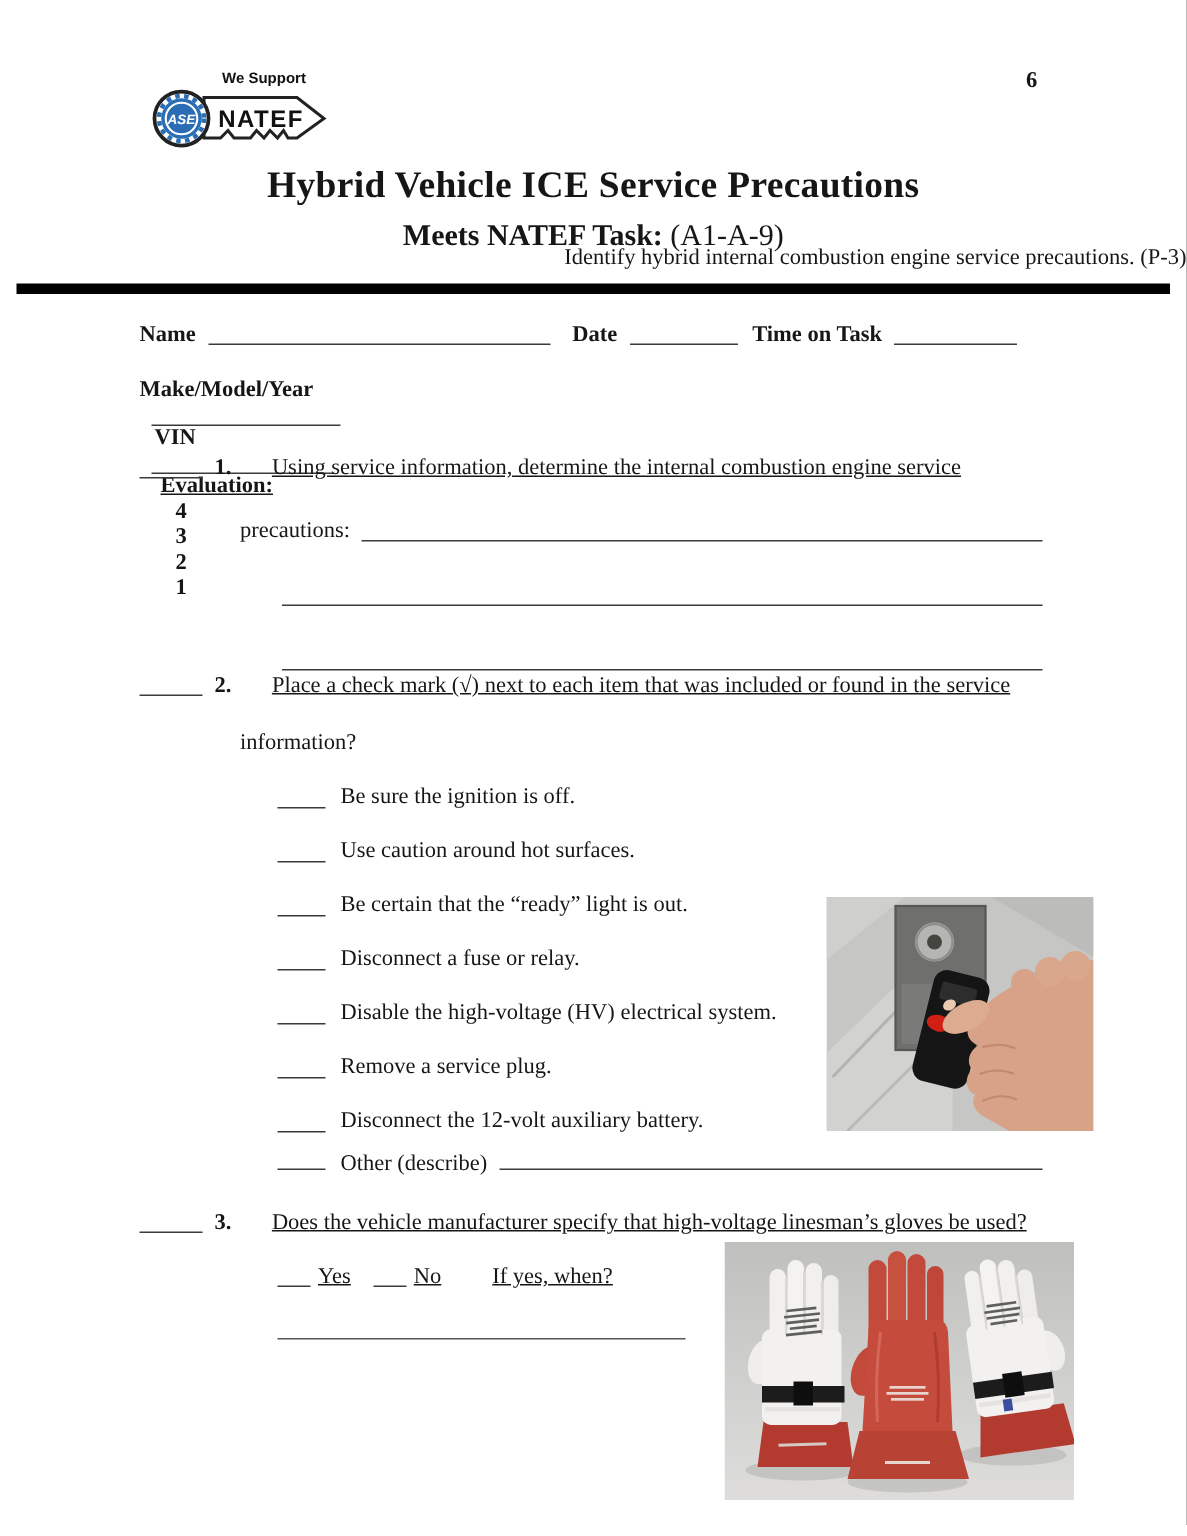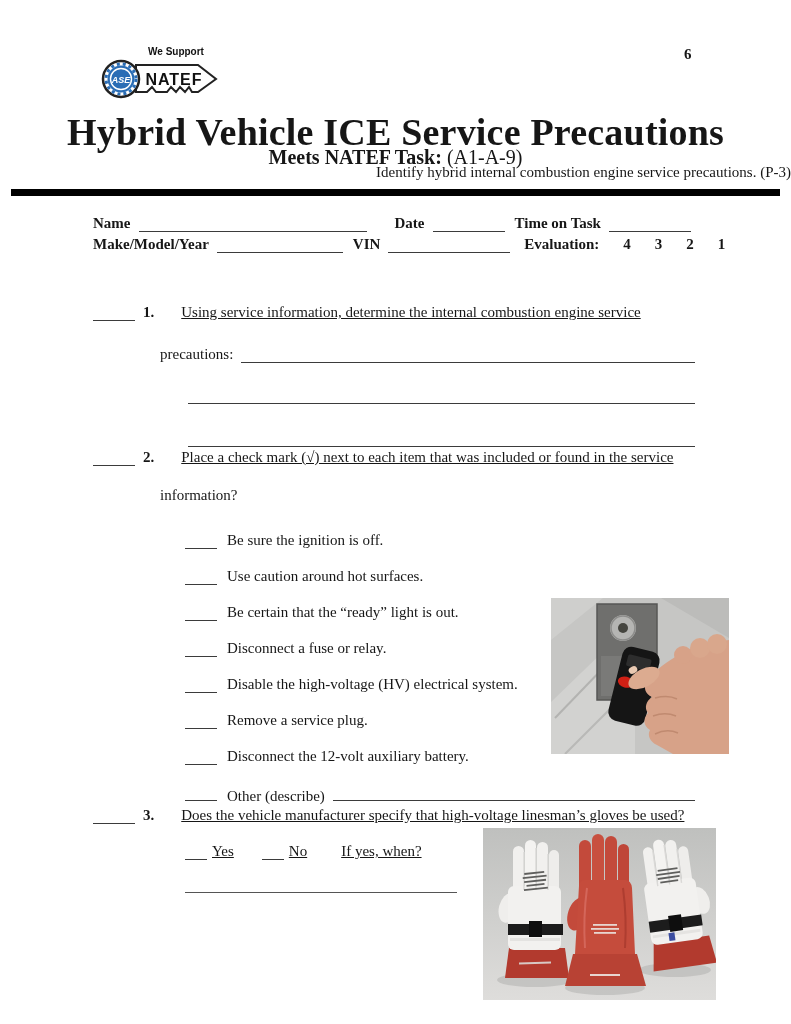--- a/index.html
+++ b/index.html
@@ -9,59 +9,59 @@
     font-family:"Liberation Serif","DejaVu Serif",serif;
     color:#161616; font-size:15px;
   }
   .abs { position:absolute; }
 
   
   .page-num { left:684px; top:46px; font-weight:bold; font-size:15px; }
   .logo { left:100px; top:42px; width:122px; height:63px; }
 
   .title { left:0; top:110px; width:100%; text-align:center;
-           font-size:38px; font-weight:bold; letter-spacing:.2px; }
+           font-size:25px; font-weight:bold; letter-spacing:.2px; }
   .sub1  { left:0; top:146px; width:100%; text-align:center; font-size:20px; }
   .sub1 .b { font-weight:bold; }
   .sub2  { left:0; top:164px; width:100%; text-align:right; font-size:15px; }
   .rule  { left:11px; top:189px; width:769px; height:7px; background:#000; }
 
   
   .blank { display:inline-block; border-bottom:1.4px solid #3b3b3b; height:14px; }
-  .row { display:flex; align-items:flex-end; }
+  .row { display:flex; align-items:flex-start; }
   .bold { font-weight:bold; }
 
   
   .frow1 { left:93px; top:215px; width:640px; }
-  .frow2 { left:93px; top:236px; width:640px; }
+  .frow2 { left:93px; top:252px; width:640px;flex-direction:column; }
   .b-name { width:228px; margin-left:8px; }
   .b-date { width:72px;  margin-left:8px; }
   .b-time { width:82px;  margin-left:8px; }
   .b-mmy  { width:126px; margin-left:8px; }
   .b-vin  { width:122px; margin-left:8px; }
-  .ml15 { margin-left:28px; }  .ml10 { margin-left:10px; }  .ml14 { margin-left:14px; }
+  .ml15 { margin-left:15px; }  .ml10 { margin-left:10px; }  .ml14 { margin-left:14px;text-decoration:underline; }
   .score { margin-left:24px; font-weight:bold; }
 
   
   .q-blank { width:42px; }
   .q-num { font-weight:bold; margin-left:8px; }
   .q-text { margin-left:27px;text-decoration:underline; }
   .q1l1 { left:93px; top:304px; width:620px; }
   .q1l2 { left:160px; top:346px; width:535px; }
   .grow-blank { flex:1 1 auto; margin-left:8px; }
   .xline { left:188px; width:507px; height:14px; border-bottom:1.4px solid #3b3b3b; }
   .xline1 { top:389px; } .xline2 { top:432px; }
   .q2l1 { left:93px; top:449px; width:640px; }
   .q2l2 { left:160px; top:487px; }
 
   .checklist { left:185px; top:513px; width:380px; }
-  .check-row { display:flex; align-items:flex-end; height:36px; }
+  .check-row { display:flex; align-items:center; height:36px; }
   .check-blank { width:32px; }
   .check-label { margin-left:10px; white-space:nowrap; }
-  .other-row { left:185px; top:786px; width:510px; display:flex; align-items:baseline; height:36px;justify-content:flex-end; }
+  .other-row { left:185px; top:765px; width:510px; display:flex; align-items:baseline; height:36px;justify-content:flex-end; }
 
   .q3l1 { left:93px; top:807px; width:660px; }
   .yesno { left:185px; top:843px; width:330px;text-decoration:underline; }
   .yn-blank { width:22px; }
   .yn-label { margin-left:5px; }
   .ifyes { margin-left:34px; }
   .answer-line { left:185px; top:879px; width:272px; height:13px; border-bottom:1.4px solid #555; }
 
   
   .photo { display:block; }

